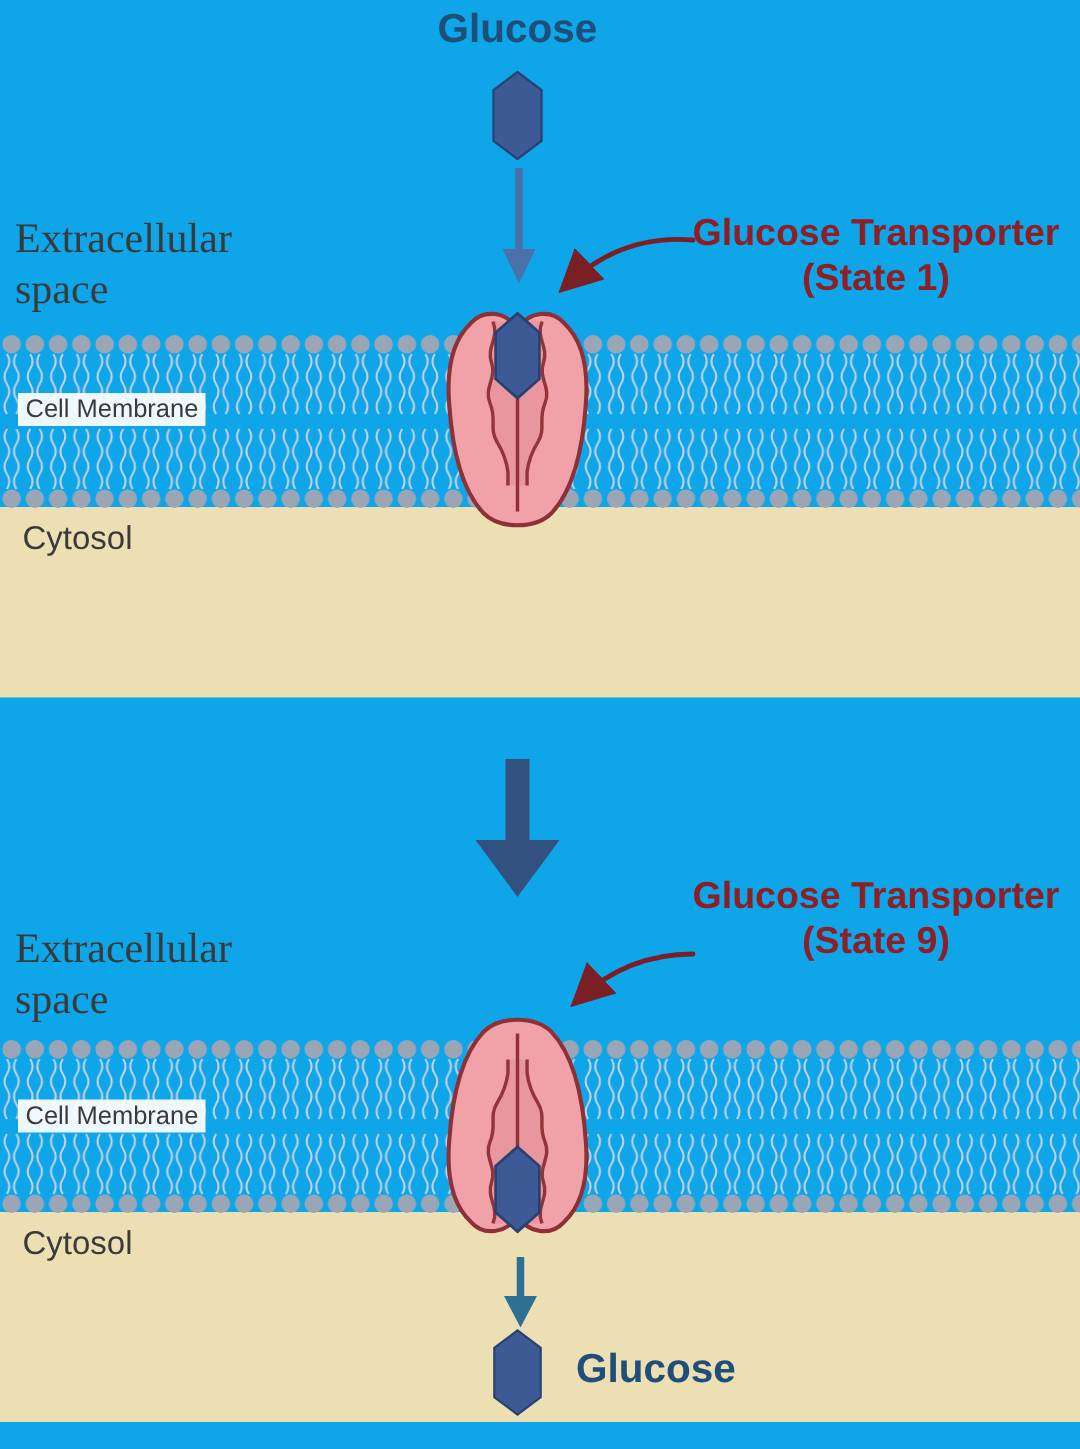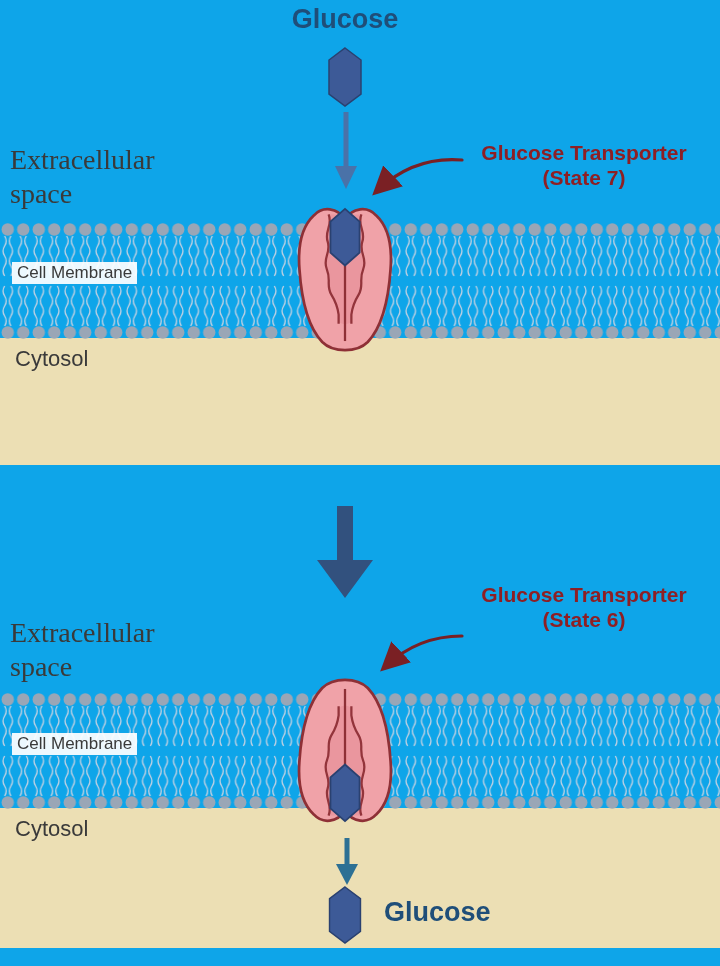--- a/index.html
+++ b/index.html
@@ -1,20 +1,20 @@
 <!DOCTYPE html>
 <html><head>
 <meta charset="utf-8">
 <style>
   html,body { margin:0; padding:0; background:#ffffff; font-family:"Liberation Sans", sans-serif; }
   #diagram { position:relative; width:720px; height:966px; background:#0ea5e9; overflow:hidden; }
   .abs { position:absolute; }
   .glucose-label { color:#1f4e79; font-weight:bold; font-size:27px; }
   .glucose-label.centered { text-align:center; }
-  .transporter-label { color:#8e1f24; font-weight:bold; font-size:21px; text-align:center; line-height:1.2; }
+  .transporter-label { color:#8e1f24; font-weight:bold; font-size:25px; text-align:center; line-height:1.2; }
   .region-label { color:#3a3a3a; font-size:28px; line-height:1.22; white-space:pre-line;font-family:Liberation Serif, serif; }
   .membrane-label { color:#3a3a3a; font-size:17px; background:rgba(255,255,255,0.92); padding:1px 5px; }
   .cytosol-label { color:#3a3a3a; font-size:22px; }
   .cytosol-band { left:0; width:720px; background:#ecdfb4; }
   svg.abs { display:block; }
 </style>
 </head>
 <body>
 
 <div id="diagram">
@@ -69,21 +69,21 @@
     <polygon points="17,1 33,13 33,47 17,59 1,47 1,13" fill="#3d5a97" stroke="#2a4170" stroke-width="1.5"></polygon>
   </svg>
 
   <svg class="abs" style="left:333px;top:112px" width="26" height="78">
     <rect x="10.5" y="0" width="5" height="56" fill="#4a72a8"></rect>
     <polygon points="2,54 24,54 13,77" fill="#4a72a8"></polygon>
   </svg>
 
   <div class="abs transporter-label" style="left:448px;top:140px;width:272px">
     <div>Glucose Transporter</div>
-    <div>(State 7)</div>
+    <div>(State 1)</div>
   </div>
 
   <svg class="abs" style="left:362px;top:150px" width="104" height="50">
     <defs>
       <marker id="mk1" markerWidth="9" markerHeight="9" refX="6.5" refY="4.5" orient="auto">
         <path d="M0,0 L9,4.5 L0,9 Z" fill="#7a2024"></path>
       </marker>
     </defs>
     <path d="M100,10 Q52,6 16,40" fill="none" stroke="#7a2024" stroke-width="3.2" stroke-linecap="round" marker-end="url(#mk1)"></path>
   </svg>
@@ -98,21 +98,21 @@
   <div class="abs membrane-label" style="left:12px;top:262px">Cell Membrane</div>
 
   <div class="abs cytosol-label" style="left:15px;top:346px">Cytosol</div>
 
   <svg class="abs" style="left:313px;top:506px" width="64" height="94">
     <polygon points="24,0 40,0 40,54 60,54 32,92 4,54 24,54" fill="#32517e"></polygon>
   </svg>
 
   <div class="abs transporter-label" style="left:448px;top:582px;width:272px">
     <div>Glucose Transporter</div>
-    <div>(State 6)</div>
+    <div>(State 9)</div>
   </div>
 
   <svg class="abs" style="left:370px;top:628px" width="96" height="46">
     <defs>
       <marker id="mk2" markerWidth="9" markerHeight="9" refX="6.5" refY="4.5" orient="auto">
         <path d="M0,0 L9,4.5 L0,9 Z" fill="#7a2024"></path>
       </marker>
     </defs>
     <path d="M92,8 Q48,8 16,38" fill="none" stroke="#7a2024" stroke-width="3.2" stroke-linecap="round" marker-end="url(#mk2)"></path>
   </svg>

